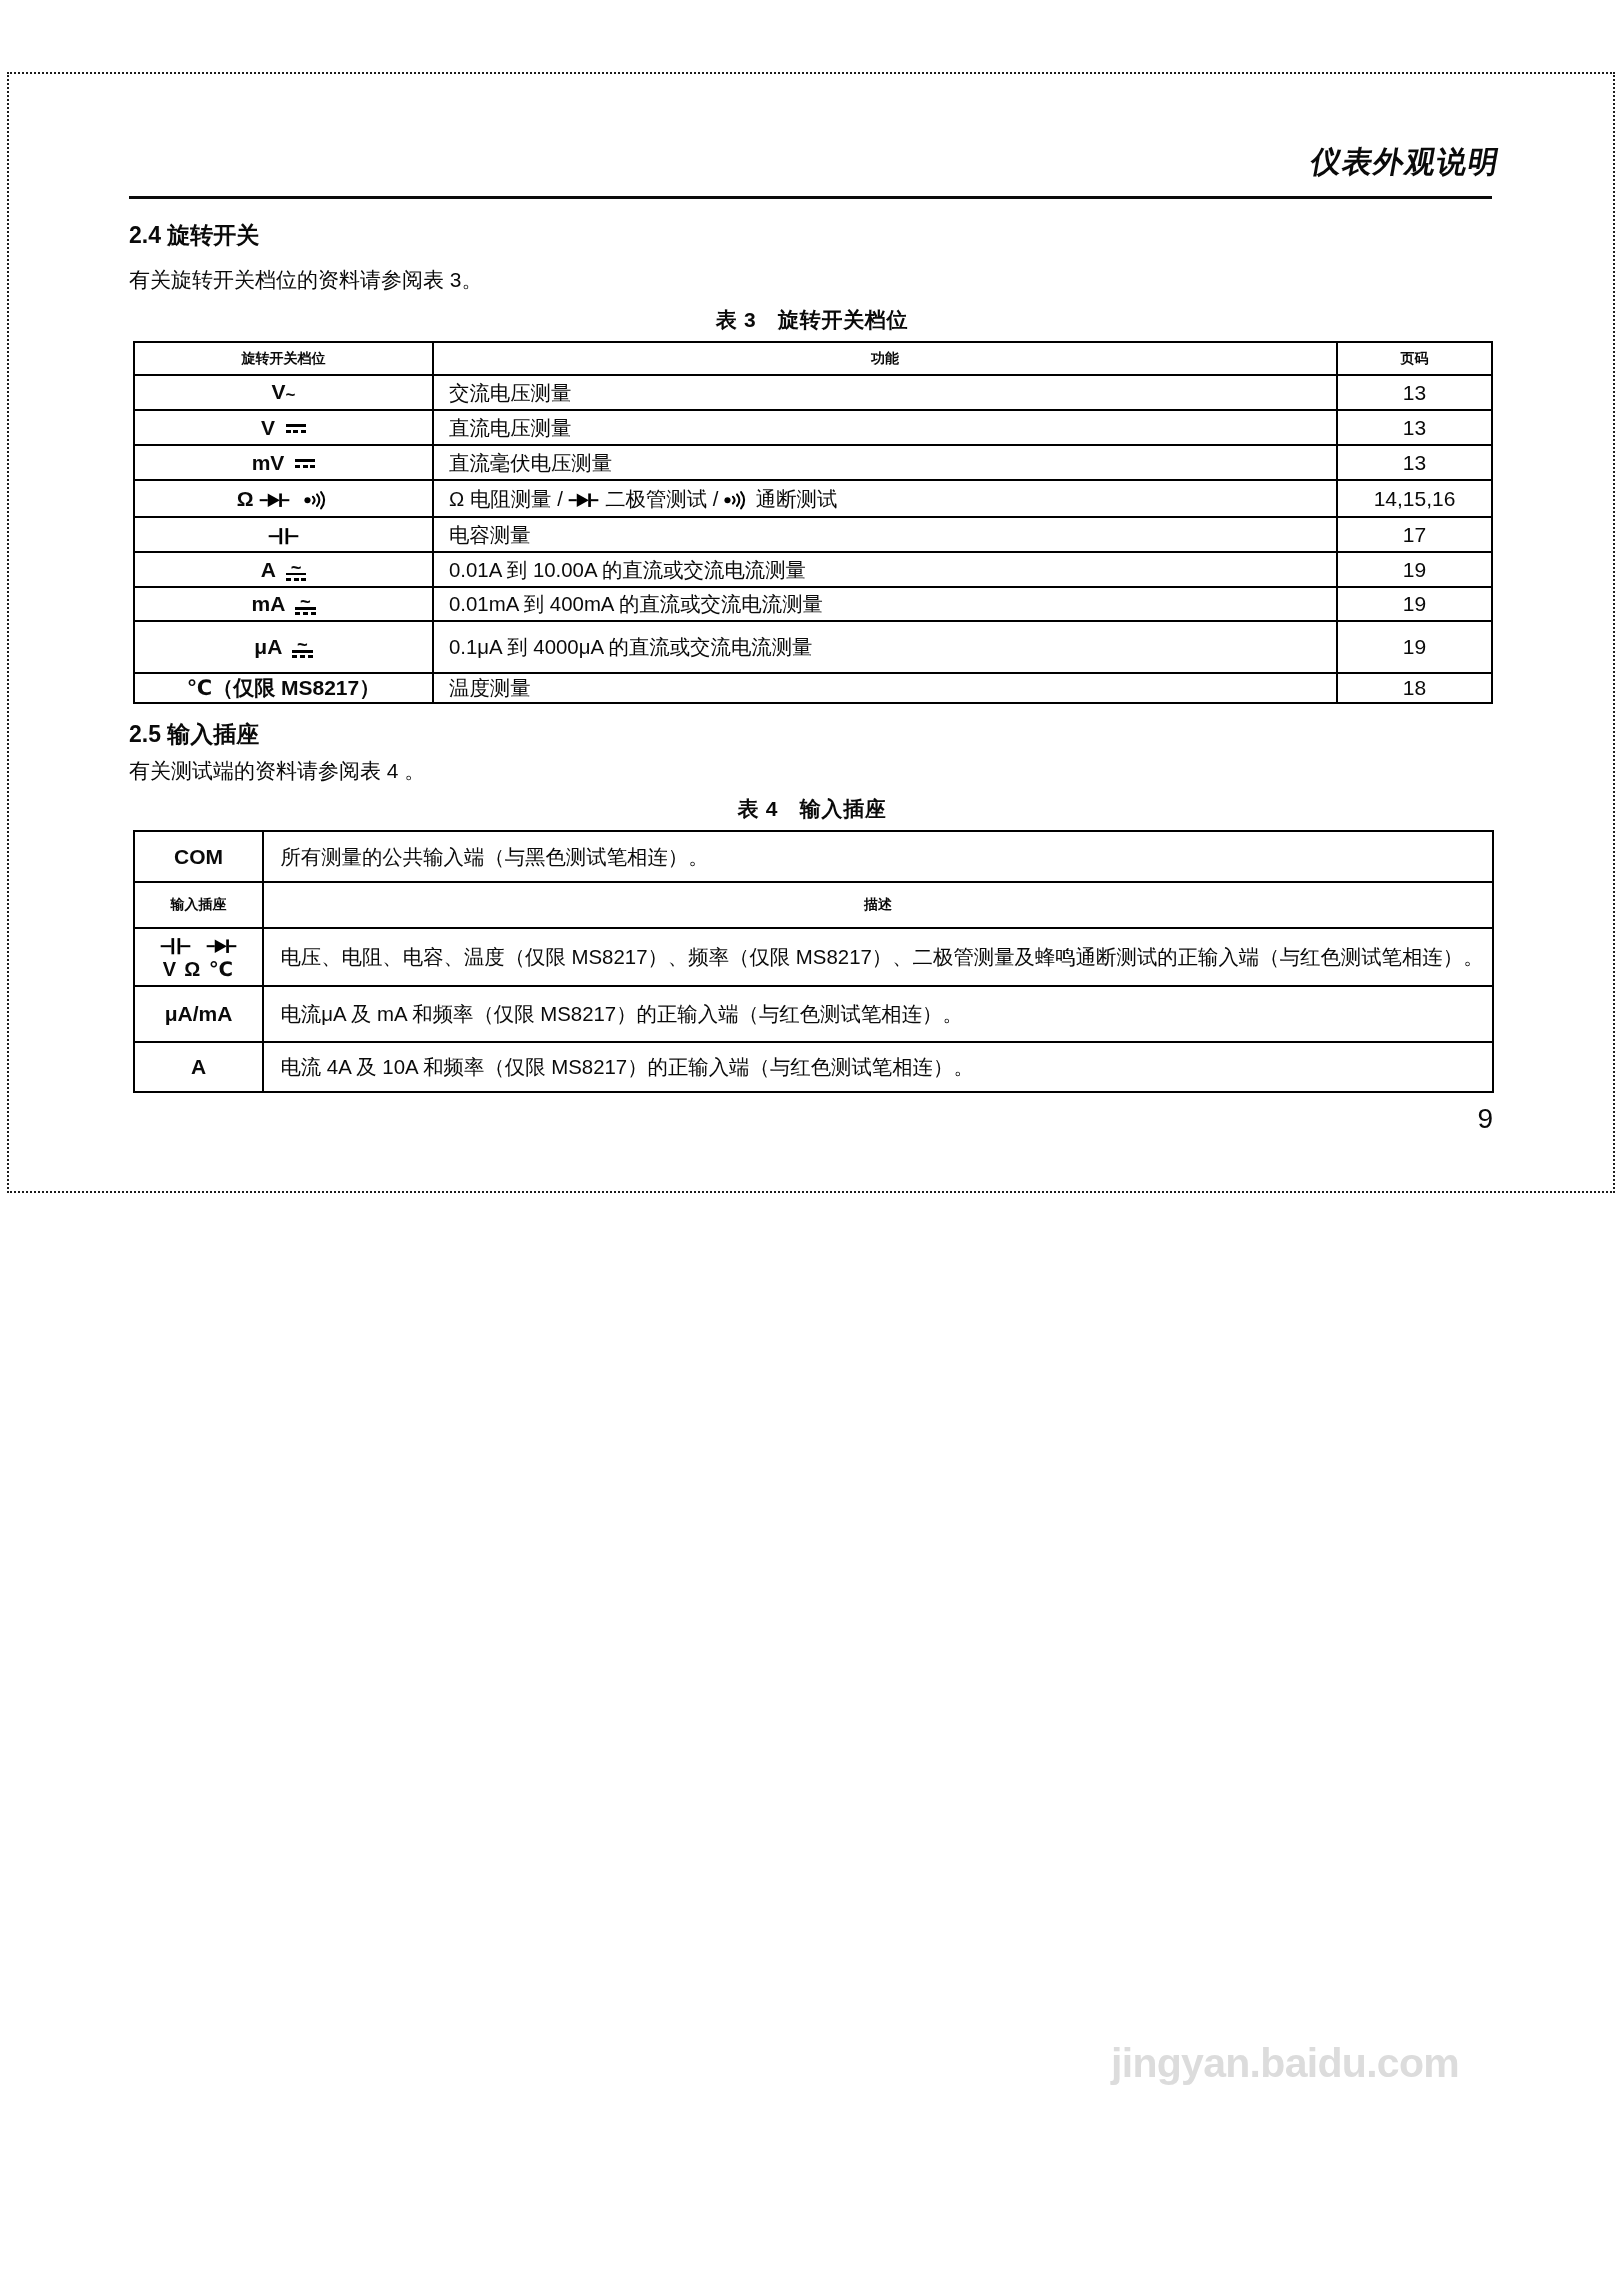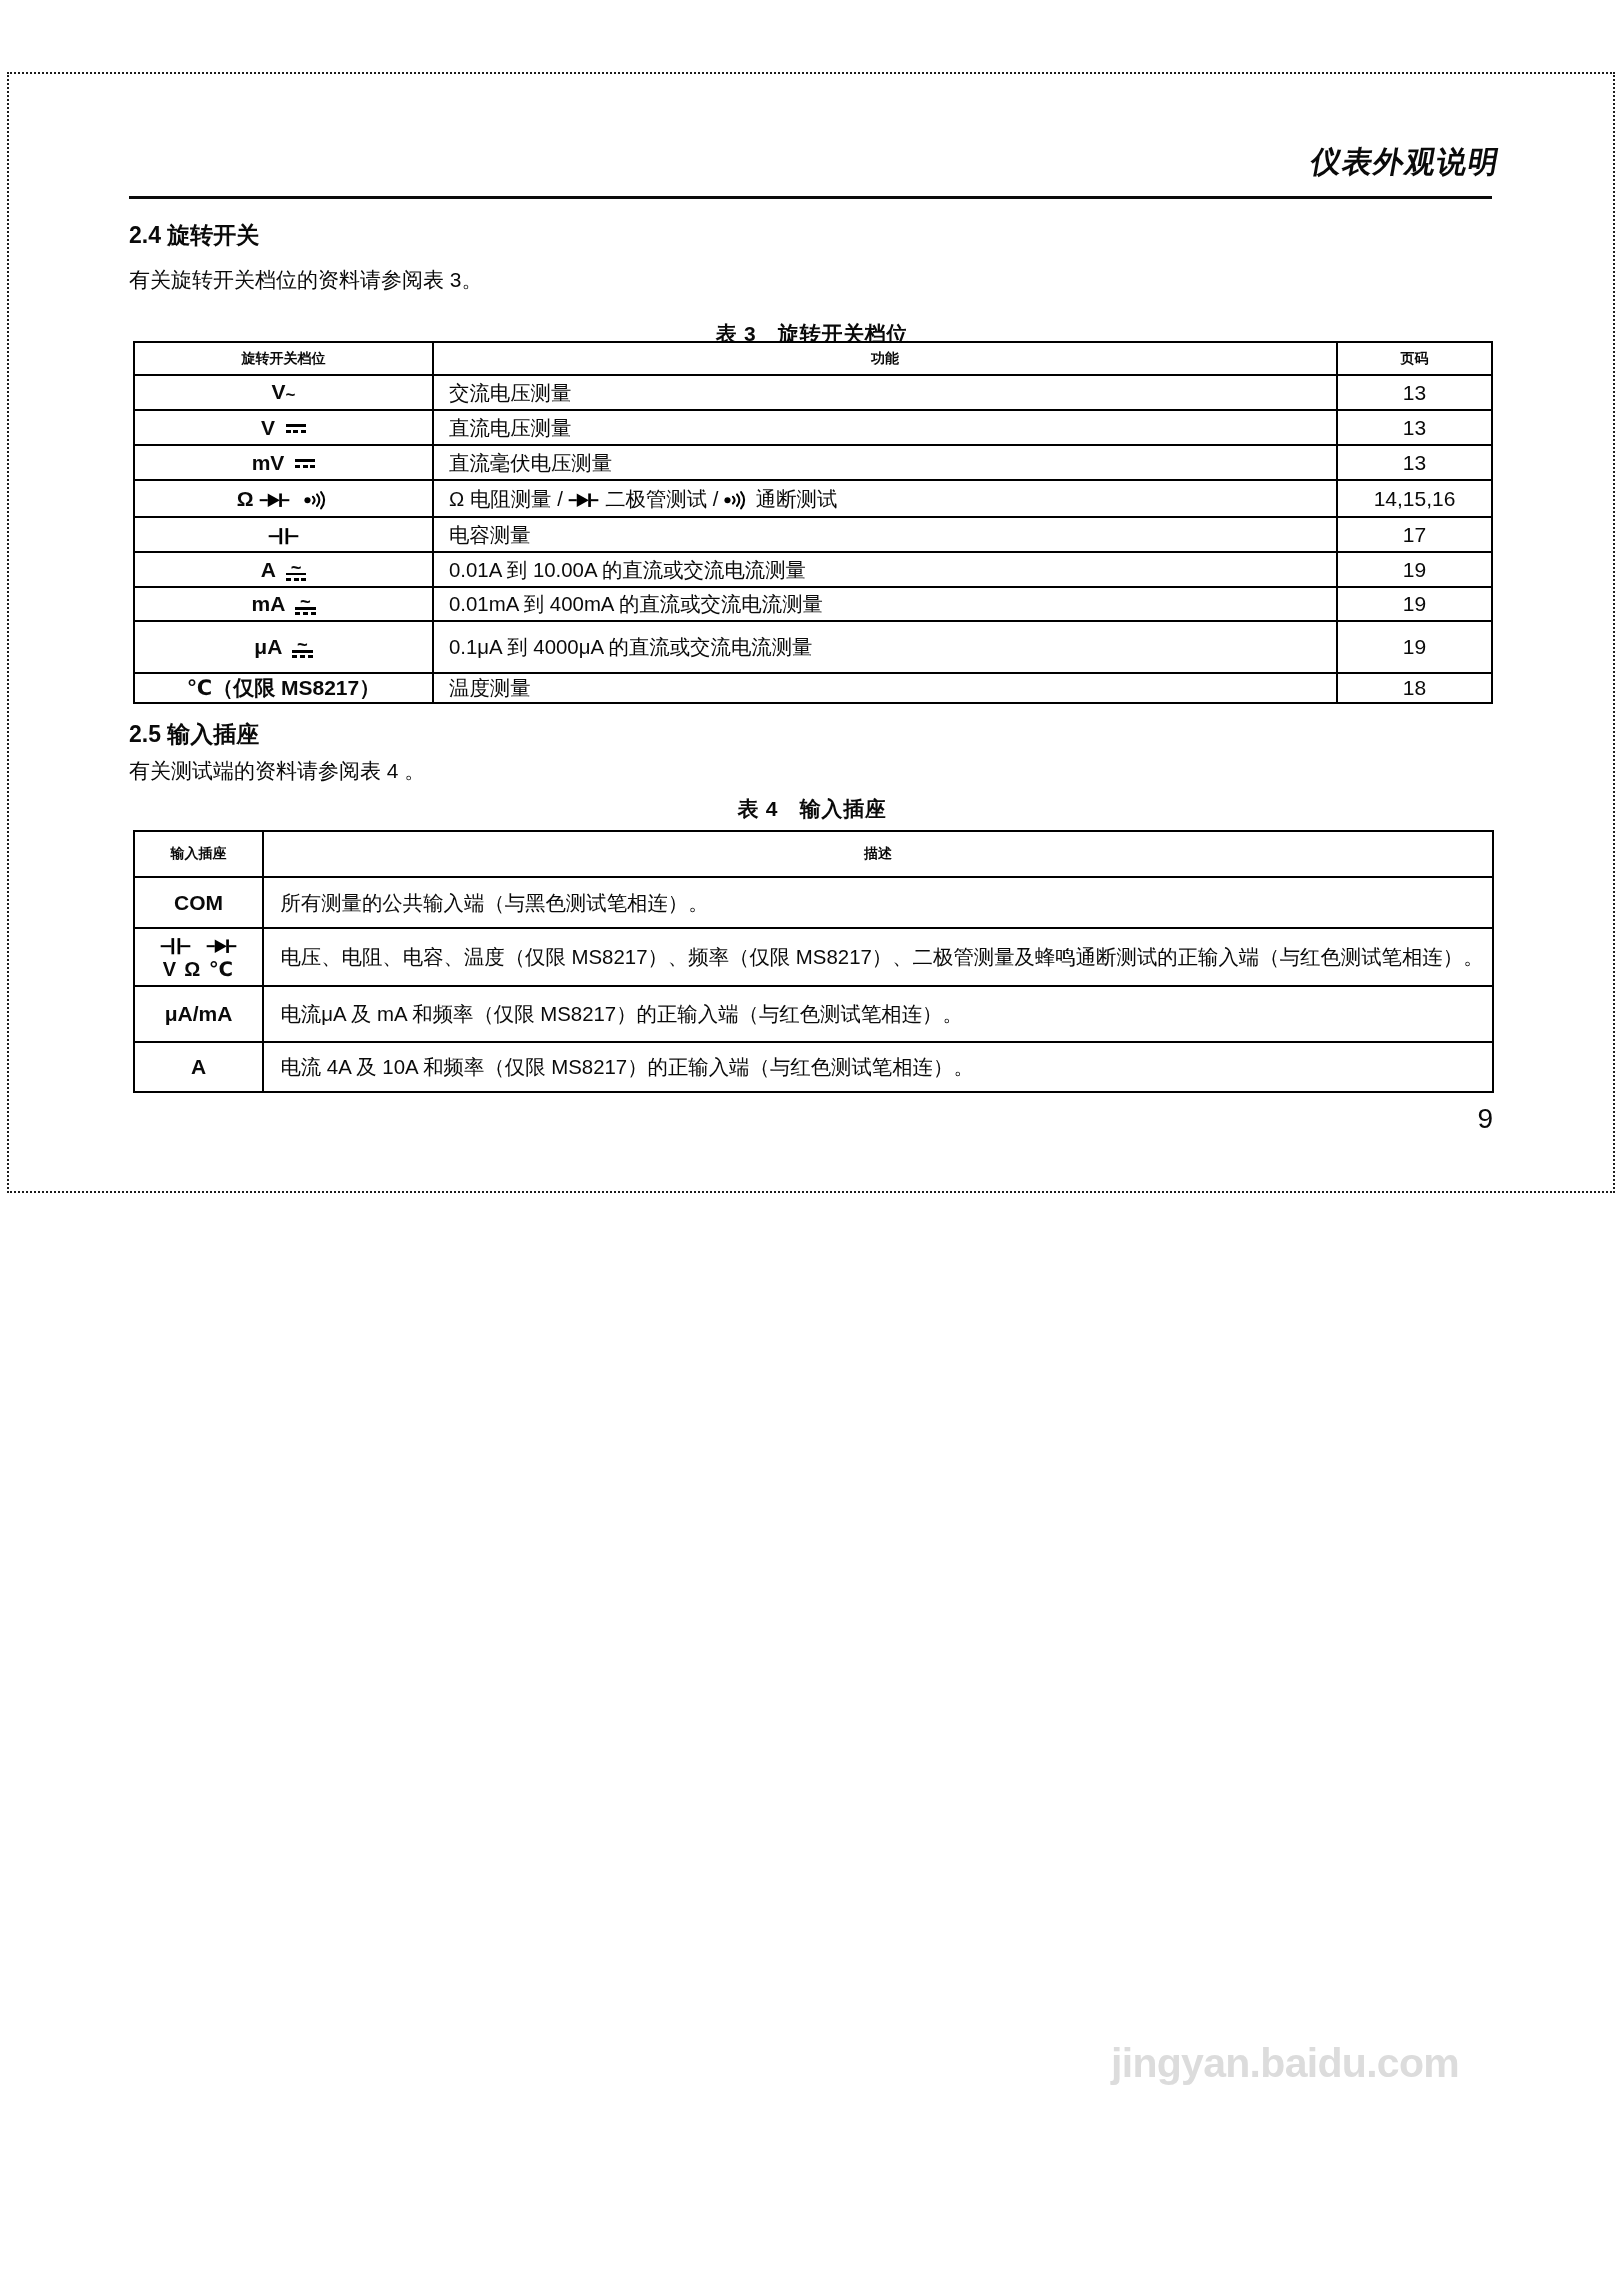--- a/index.html
+++ b/index.html
@@ -68,21 +68,21 @@
 <body>
 
 <div class="abs frame"></div>
 
 <div class="abs header-title">仪表外观说明</div>
 <div class="abs header-rule"></div>
 
 <div class="abs sec-heading" style="left:129px; top:220px;">2.4 旋转开关</div>
 <div class="abs body-text" style="left:129px; top:266px;">有关旋转开关档位的资料请参阅表 3。</div>
 
-<div class="abs tbl-caption" style="left:133px; top:320px;">表 3　旋转开关档位</div>
+<div class="abs tbl-caption" style="left:133px; top:306px;">表 3　旋转开关档位</div>
 
 <table class="abs" style="left:133px; top:341px; width:1358px;">
   <colgroup>
       <col style="width:299px">
       <col style="width:904px">
       <col style="width:155px">
     </colgroup>
   <tbody>
       <tr style="height:33px;">
     <th class="t-head">旋转开关档位</th>
@@ -206,27 +206,27 @@
 <div class="abs body-text" style="left:129px; top:757px;">有关测试端的资料请参阅表 4 。</div>
 
 <div class="abs tbl-caption" style="left:133px; top:795px;">表 4　输入插座</div>
 
 <table class="abs" style="left:133px; top:830px; width:1358px;">
   <colgroup>
       <col style="width:129px">
       <col style="width:1230px">
     </colgroup>
   <tbody>
-      <tr style="height:46px;">
+      <tr style="height:51px;">
+    <td class="t-label"><span>COM</span></td>
+    <td class="t-desc">所有测量的公共输入端（与黑色测试笔相连）。</td>
+  </tr>
+  <tr style="height:46px;">
     <th class="t-head">输入插座</th>
     <th class="t-head">描述</th>
-  </tr>
-  <tr style="height:51px;">
-    <td class="t-label"><span>COM</span></td>
-    <td class="t-desc">所有测量的公共输入端（与黑色测试笔相连）。</td>
   </tr>
   <tr style="height:58px;">
     <td class="t-label lbl-2line">
   <span class="sym"><svg width="31" height="20.4" viewBox="0 0 46 30">
               <path d="M1 15 H17" stroke="#000" stroke-width="3"></path>
               <rect x="17" y="3" width="4" height="24" fill="#000"></rect>
               <rect x="26" y="3" width="4" height="24" fill="#000"></rect>
               <path d="M30 15 H45" stroke="#000" stroke-width="3"></path>
             </svg></span>
 

